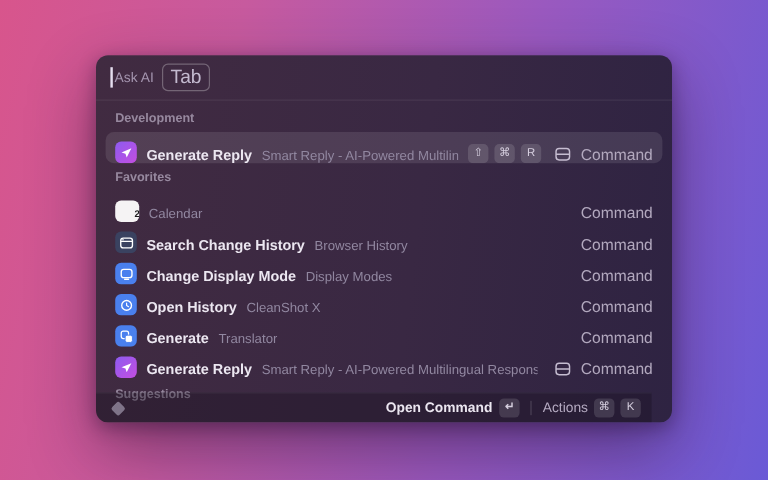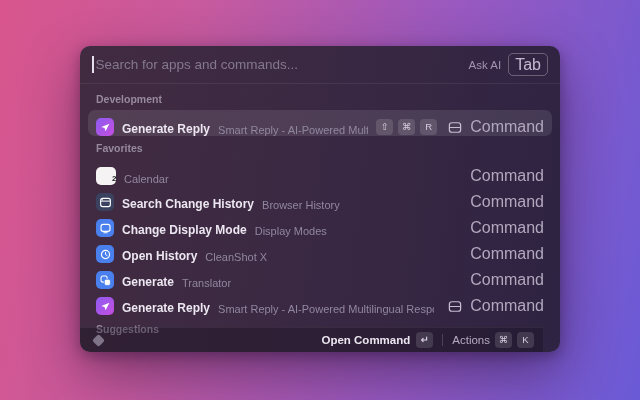--- a/index.html
+++ b/index.html
@@ -62,21 +62,21 @@
   .row .subtitle { font-size:11px; color:#9187a0; white-space:nowrap; overflow:hidden;
     text-overflow:clip; flex:0 1 auto; min-width:0; }
   .row .right { margin-left:auto; display:flex; align-items:center; gap:5px; flex:none; }
   .key-badge {
     min-width:17px; height:16px; padding:0 3px; border-radius:4px;
     background:rgba(255,255,255,.13); color:#d5cede;
     display:flex; align-items:center; justify-content:center;
     font-size:9.5px; line-height:1;
   }
   .win-icon { margin-left:6px; display:flex; align-items:center; }
-  .type-label { font-size:16px; color:#b2a8be; margin-left:3px; }
+  .type-label { font-size:13px; color:#b2a8be; margin-left:3px; }
   
   .footer {
     position:absolute; left:0; right:17px; bottom:0; height:25px;
     display:flex; align-items:center; padding:0 9px;
     background:rgba(23,14,30,.35);
     border-top:1px solid rgba(255,255,255,.06);
   }
   .footer-logo { width:18px; display:flex; align-items:center; justify-content:center; }
   .diamond { width:9px; height:9px; background:#8d8398; border-radius:2px; transform:rotate(45deg); opacity:.85; }
   .footer-right { margin-left:auto; display:flex; align-items:center; gap:6px; }
@@ -86,21 +86,20 @@
   .footer-actions { font-size:11.5px; color:#b5aac1; cursor:default;
     display:flex; align-items:center; gap:5px; }
 </style>
 </head>
 <body>
 
 <div class="launcher">
 
   <div class="searchbar">
     <span class="caret"></span>
-    <input class="search-input" type="text" placeholder="Search for apps and commands..." style="">
     <div class="askai">
       <span class="askai-label">Ask AI</span>
       <span class="tab-badge">Tab</span>
     </div>
   </div>
 
   <div class="list">
 
     <div class="section-header">Development</div>
 

